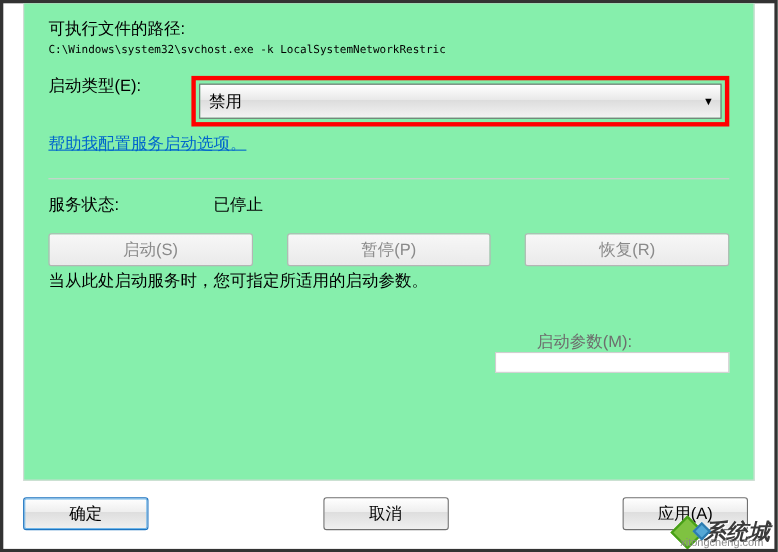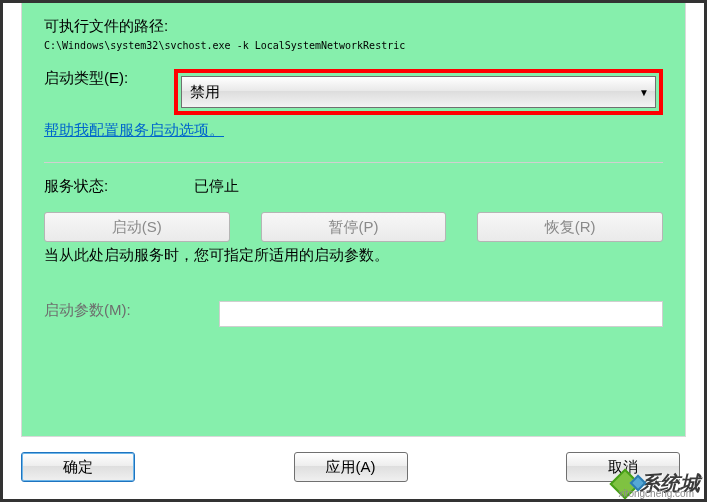--- a/index.html
+++ b/index.html
@@ -100,21 +100,22 @@
       font-size: 15px;
       border-radius: 3px;
       cursor: default;
     }
     .desc-text {
       margin-bottom: 36px;
       color: #000;
     }
     .param-row {
       display: flex;
-      align-items: flex-start;
+      align-items: flex-end;
+      flex-direction: column;
     }
     .param-label {
       width: 175px;
       color: #6d6d6d;
     }
     .param-input {
       flex: 1;
       height: 26px;
       border: 1px solid #cfcfcf;
       background: #fff;
@@ -228,22 +229,22 @@
     <div class="param-label">
       <span>启动参数</span><span>(M)</span><span>:</span>
     </div>
     <input class="param-input" type="text" disabled="" value="" style="">
   </div>
 
 </div>
 
 <div class="footer">
   <button class="footer-btn default">确定</button>
+  <button class="footer-btn">取消</button>
   <button class="footer-btn">应用(A)</button>
-  <button class="footer-btn">取消</button>
 </div>
 
 <div class="watermark">
   <div style="position:relative">
     <div class="wm-diamond"></div>
     <div class="wm-diamond small"></div>
   </div>
   <span class="wm-text">系统城</span>
   <span class="wm-url">xitongcheng.com</span>
 </div>

